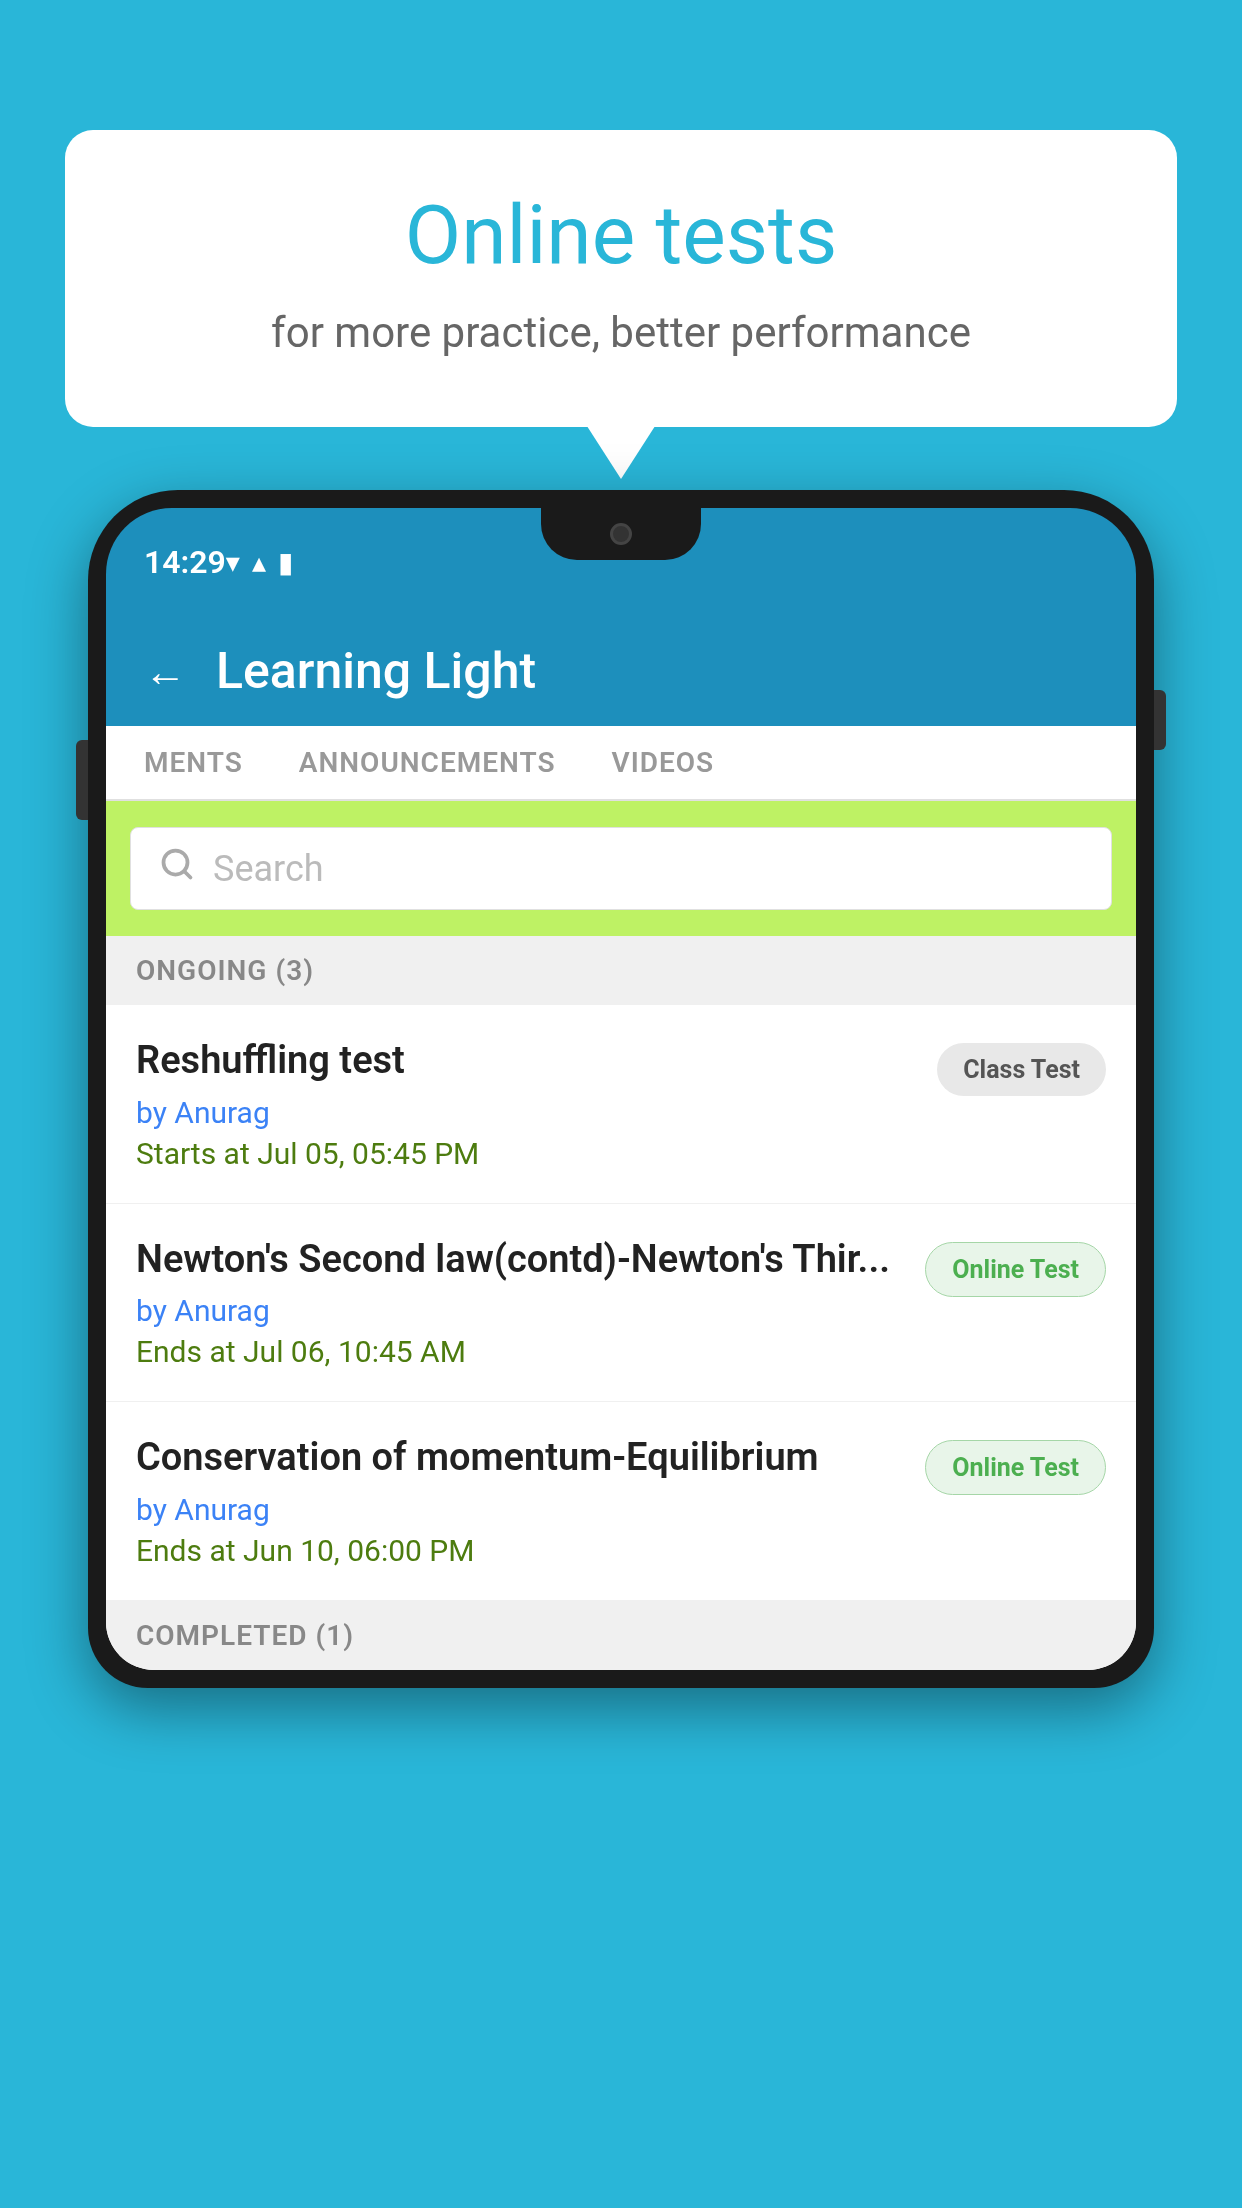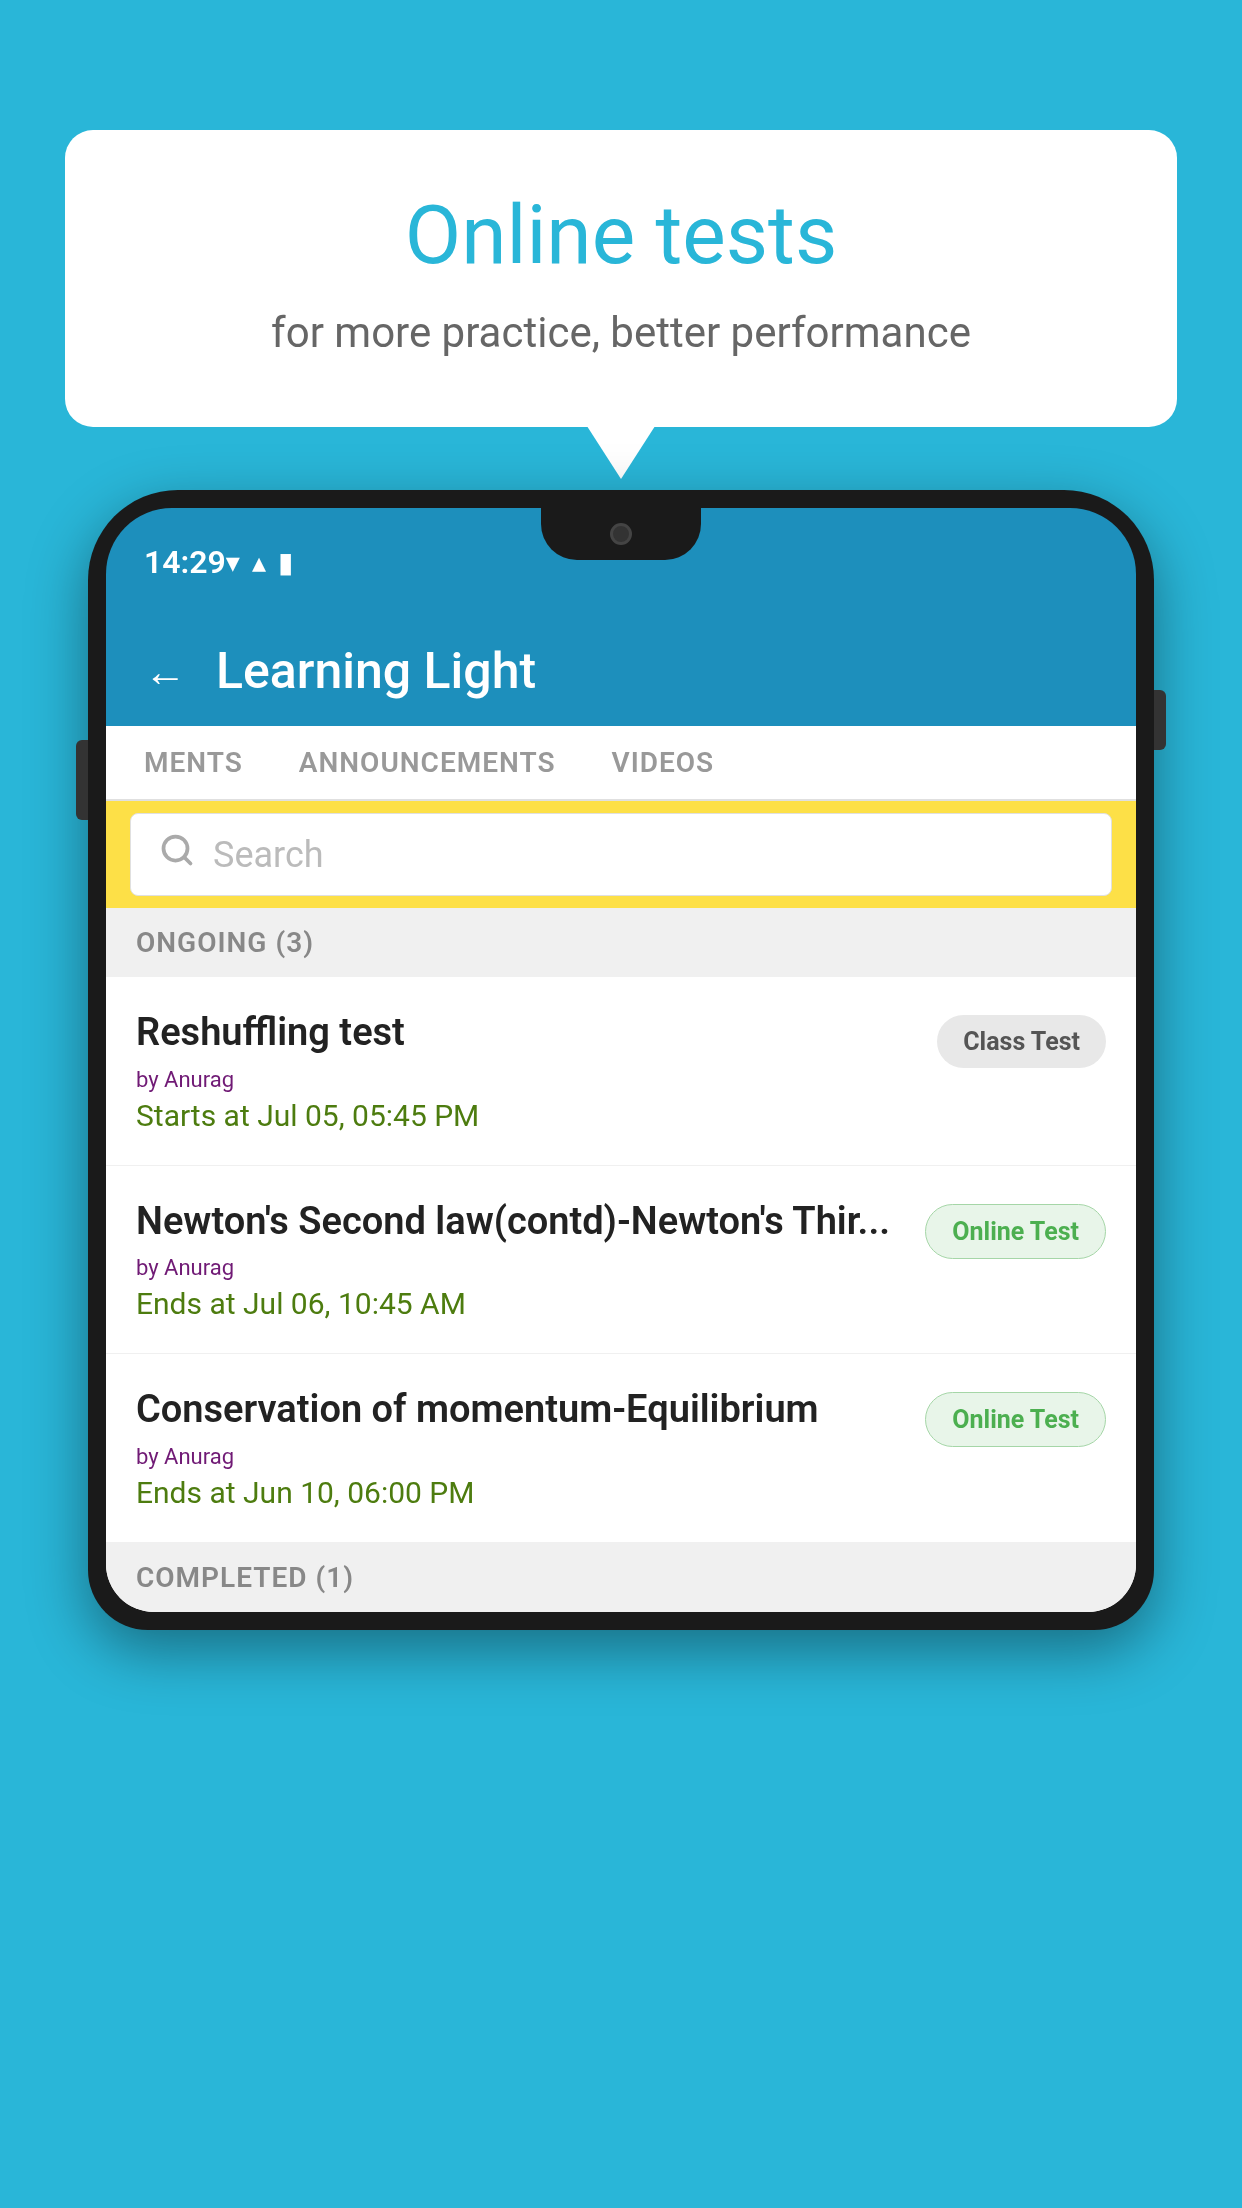--- a/index.html
+++ b/index.html
@@ -182,22 +182,22 @@
       position: absolute;
       bottom: -2px;
       left: 0;
       right: 0;
       height: 4px;
       background: #1d8fbc;
     }
 
     
     .search-container {
-      background: #fde047;
-      padding: 12px 24px;
+      background: #bef264;
+      padding: 26px 24px;
     }
 
     .search-bar {
       background: white;
       border-radius: 8px;
       display: flex;
       align-items: center;
       padding: 18px 28px;
       gap: 18px;
       border: 1px solid #e0e0e0;
@@ -245,22 +245,22 @@
 
     .test-name {
       font-size: 38px;
       color: #222;
       font-weight: 600;
       line-height: 1.25;
       margin-bottom: 10px;
     }
 
     .test-by {
-      font-size: 22px;
-      color: #701a75;
+      font-size: 30px;
+      color: #3b82f6;
       margin-bottom: 6px;
     }
 
     .test-date {
       font-size: 30px;
       color: #4d7c0f;
     }
 
     .test-badge {
       padding: 12px 26px;

